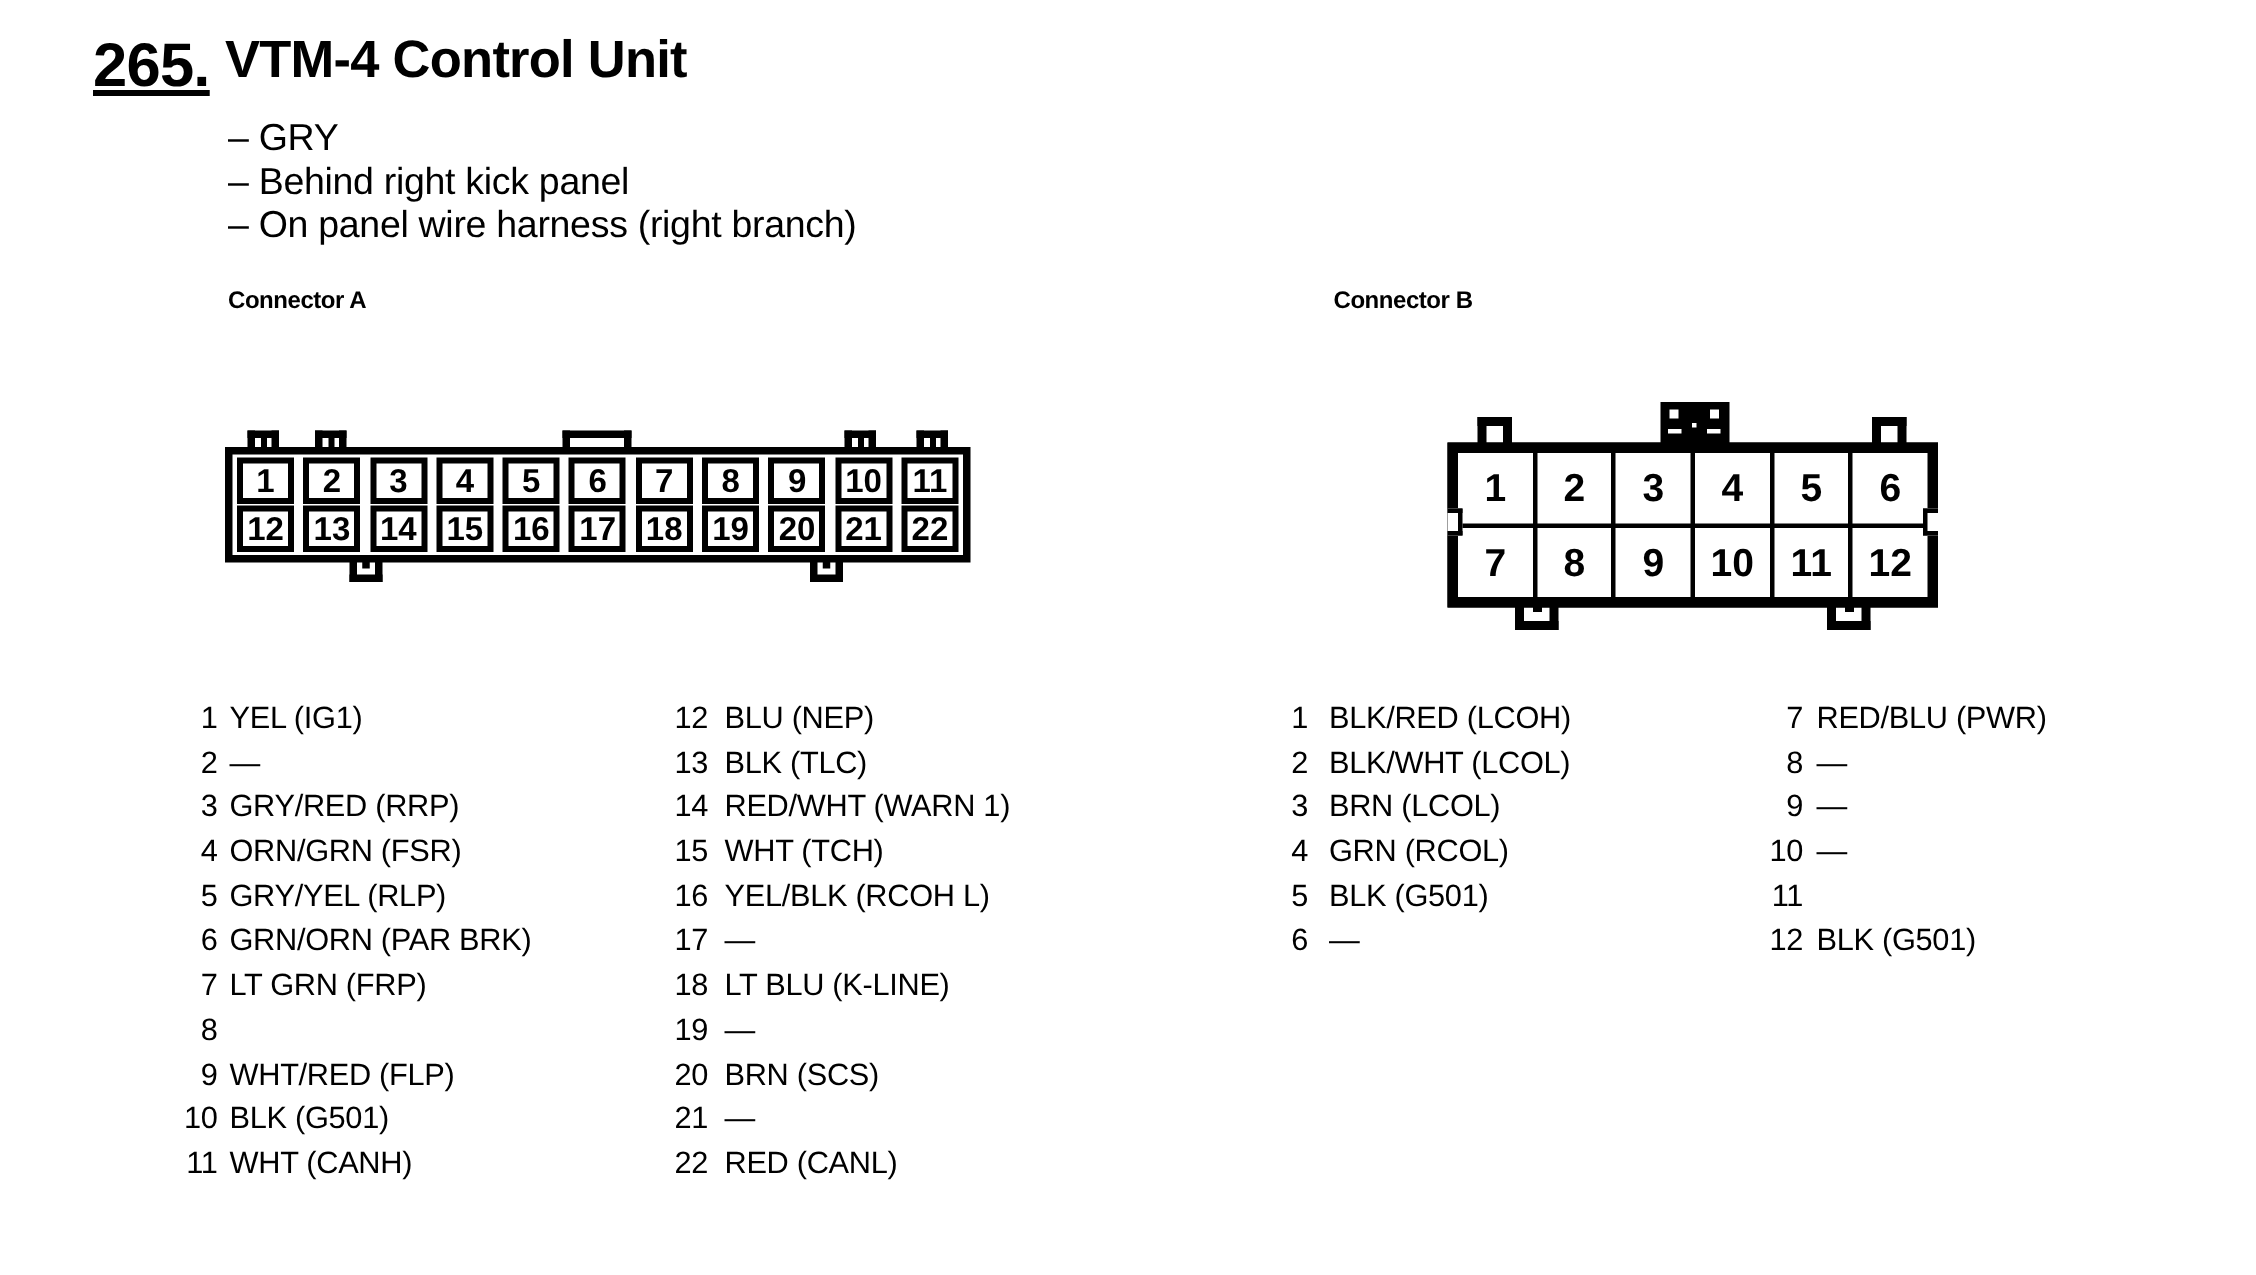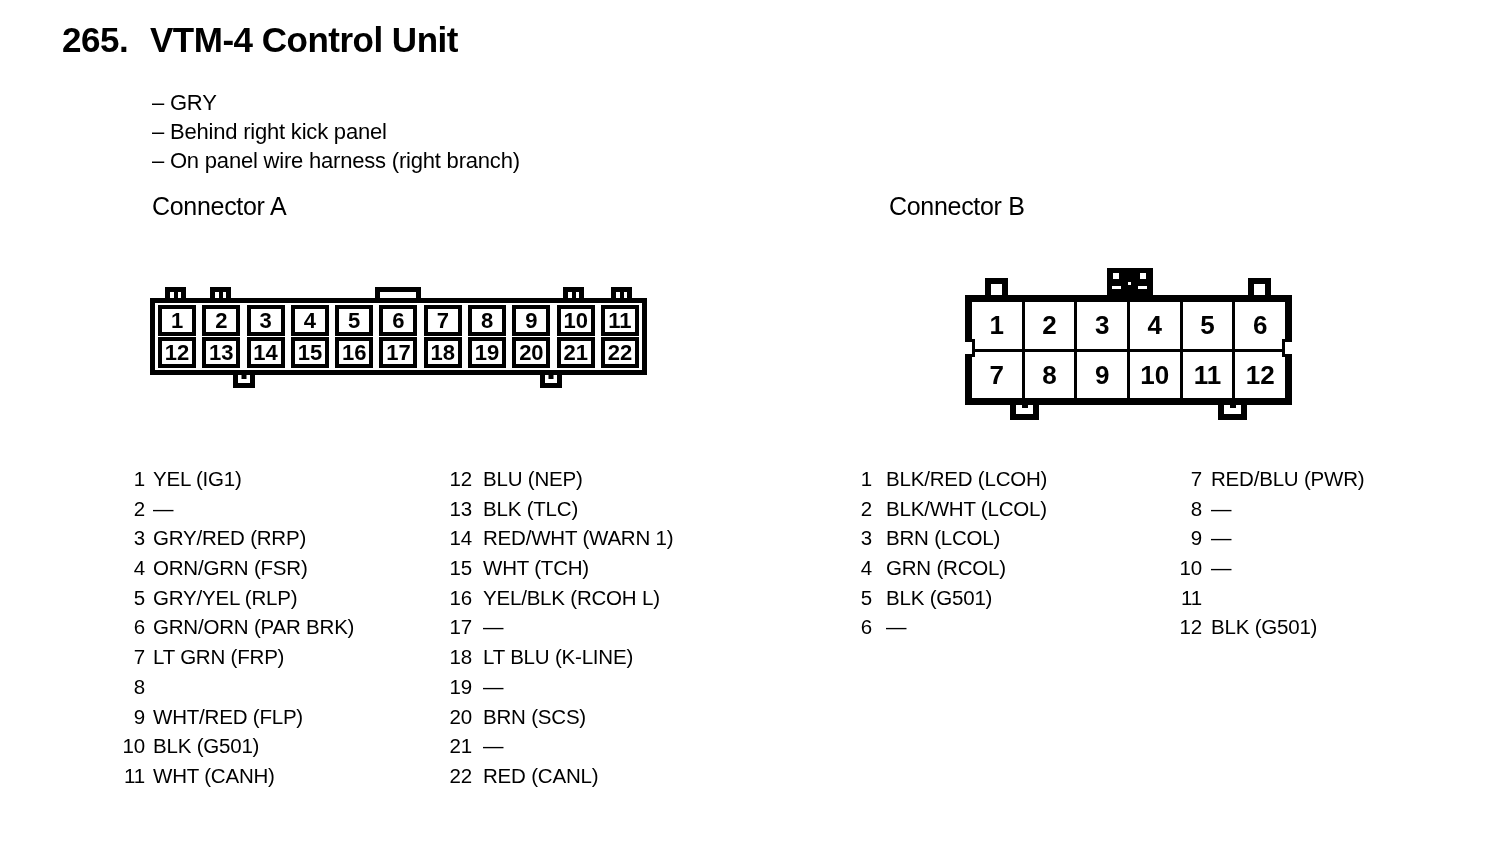--- a/index.html
+++ b/index.html
@@ -4,28 +4,28 @@
 <style>
   html,body{margin:0;padding:0;}
   body{
     width:1504px;height:850px;background:#ffffff;color:#000;
     font-family:"Liberation Sans","DejaVu Sans",sans-serif;
     position:relative;overflow:hidden;
   }
   .abs{position:absolute;}
 
   
-  .title-num{left:62px;top:20px;font-size:35px;font-weight:700;letter-spacing:-0.5px;}
+  .title-num{left:62px;top:20px;font-size:41px;font-weight:700;letter-spacing:-0.5px;text-decoration:underline;}
   .title-text{left:150px;top:20px;font-size:35px;font-weight:700;letter-spacing:-0.5px;}
 
   
-  .details{left:152px;top:89px;font-size:22px;line-height:28.8px;letter-spacing:-0.2px;}
-
-  
-  .conn-heading{font-size:25px;font-weight:400;letter-spacing:-0.3px;text-align:center;}
+  .details{left:152px;top:78px;font-size:25px;line-height:28.8px;letter-spacing:-0.2px;}
+
+  
+  .conn-heading{font-size:16px;font-weight:700;letter-spacing:-0.3px;text-align:center;}
   .heading-a{left:152px;top:192px;}
   .heading-b{left:877px;top:192px;margin-left:12px;}
 
   
   .connA{left:150px;top:287px;width:497px;height:101px;}
   .connA .bodyA{
     position:absolute;left:0;top:11px;width:497px;height:77px;
     border:5px solid #000;background:#fff;box-sizing:border-box;
     display:flex;flex-direction:column;justify-content:space-between;
     padding:2px 3px;

